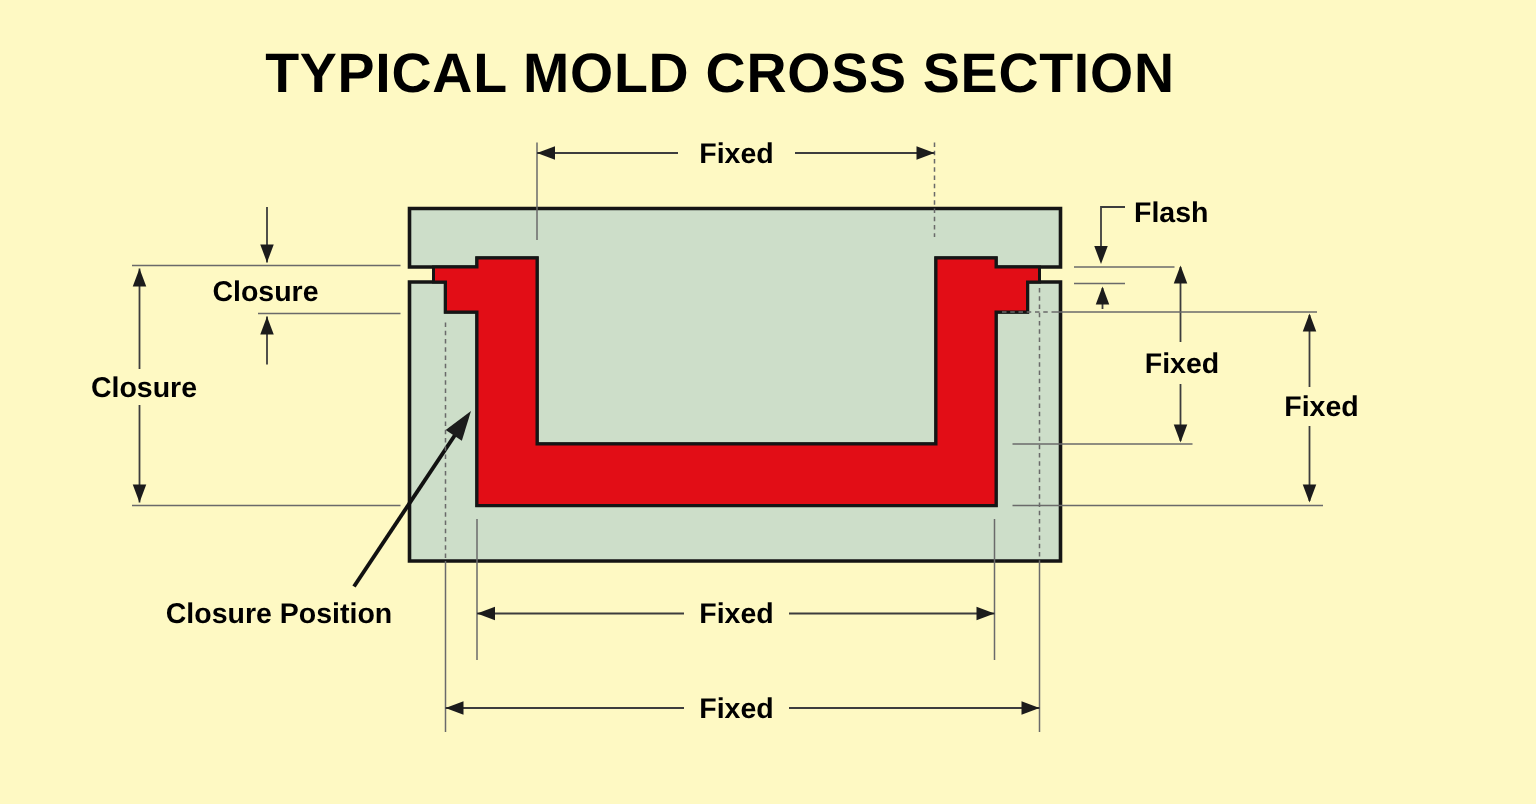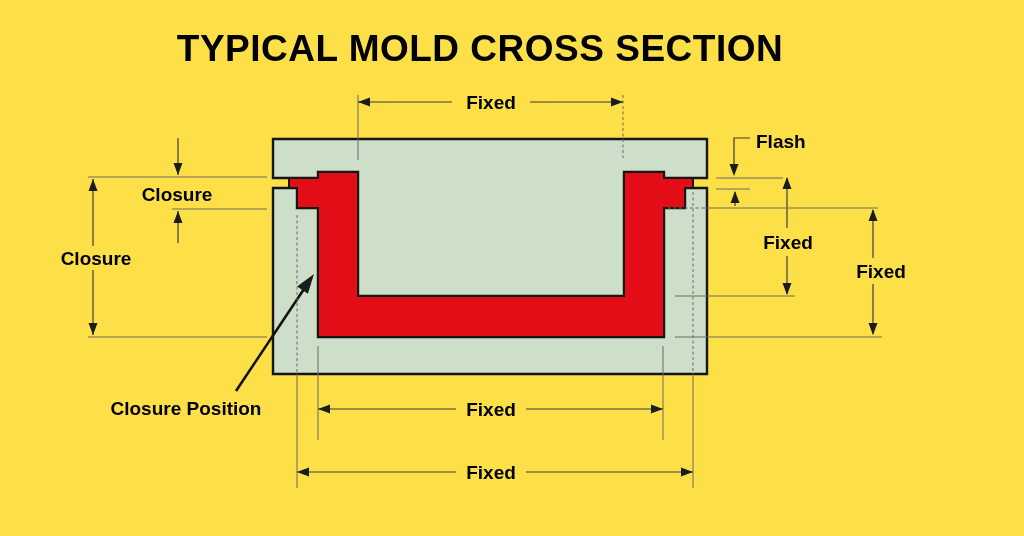--- a/index.html
+++ b/index.html
@@ -1,20 +1,20 @@
 <!DOCTYPE html>
 <html><head>
 <meta charset="utf-8">
 <style>
   html, body { margin: 0; padding: 0; background: #ffffff; }
   .stage {
     position: relative;
     width: 1024px;
     height: 536px;
-    background: #fde047;
+    background: #fef9c3;
     overflow: hidden;
     font-family: "Liberation Sans", sans-serif;
   }
   svg { display: block; }
   .plate  { stroke: #151515; stroke-width: 2.4; stroke-linejoin: miter; }
   .rubber { stroke: #151515; stroke-width: 2;   stroke-linejoin: miter; }
   .dim    { stroke: #3d3d3d; stroke-width: 1.2; fill: none; }
   .ext    { stroke: #6a6a6a; stroke-width: 1;   fill: none; }
   .extd   { stroke: #6a6a6a; stroke-width: 1;   fill: none; stroke-dasharray: 3 2.5; }
   .ah     { fill: #1c1c1c; stroke: none; }

